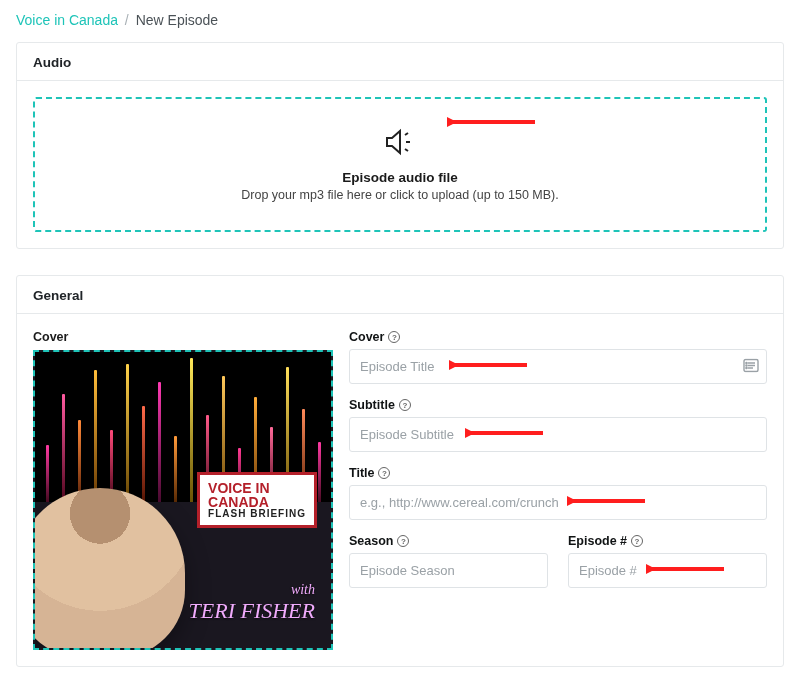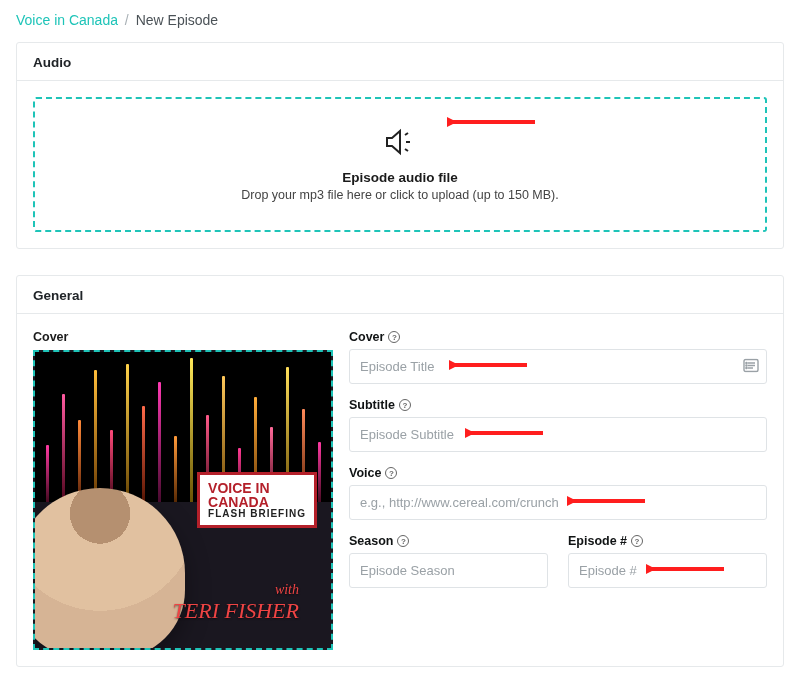--- a/index.html
+++ b/index.html
@@ -69,22 +69,22 @@
     box-shadow: 0 10px 24px rgba(0,0,0,.35);
   }
   .badge {
     position: absolute; right: 14px; top: 120px;
     background: #fff; color: #b4202a;
     padding: 6px 8px; border: 3px solid #b4202a;
     font-weight: 900; font-size: 14px; line-height: 1;
   }
   .badge small { display:block; color:#222; font-size:10px; letter-spacing:1px; }
   .withline {
-    position:absolute; right:32px; bottom:24px;
-    color:#ef4444; font-style: italic;
+    position:absolute; right:16px; bottom:24px;
+    color:#f0abfc; font-style: italic;
     font-family: "Brush Script MT", cursive;
     font-size: 22px;
     text-shadow: 0 1px 2px rgba(0,0,0,.6);
   }
   .withline small{ font-size:14px; display:block; text-align:right; font-style:italic;}
   .overlay-center {
     position:absolute; left:50%; top:50%; transform: translate(-50%,-50%);
     text-align:center; color:#000; z-index:3;
   }
   .overlay-center .cam-icon {
@@ -260,21 +260,21 @@
                       <path d="M8,0 L0,4 L8,8 Z" fill="#ff1e1e"></path>
                     </marker>
                   </defs>
                   <line x1="78" y1="8" x2="6" y2="8" stroke="#ff1e1e" stroke-width="4" marker-end="url(#ah3)"></line>
                 </svg>
             </div>
           </div>
 
           <div class="field rel">
             <div class="field-label">
-              <span>Voice</span>
+              <span>Title</span>
               <span class="help-icon">?</span>
             </div>
             <input type="text" placeholder="e.g., http://www.cereal.com/crunch" style="">
             <div class="arrow" style="left:218px; top:27px;">
               <svg width="80" height="16">
                   <defs>
                     <marker id="ah4" markerWidth="8" markerHeight="8" refX="1" refY="4" orient="auto">
                       <path d="M8,0 L0,4 L8,8 Z" fill="#ff1e1e"></path>
                     </marker>
                   </defs>

